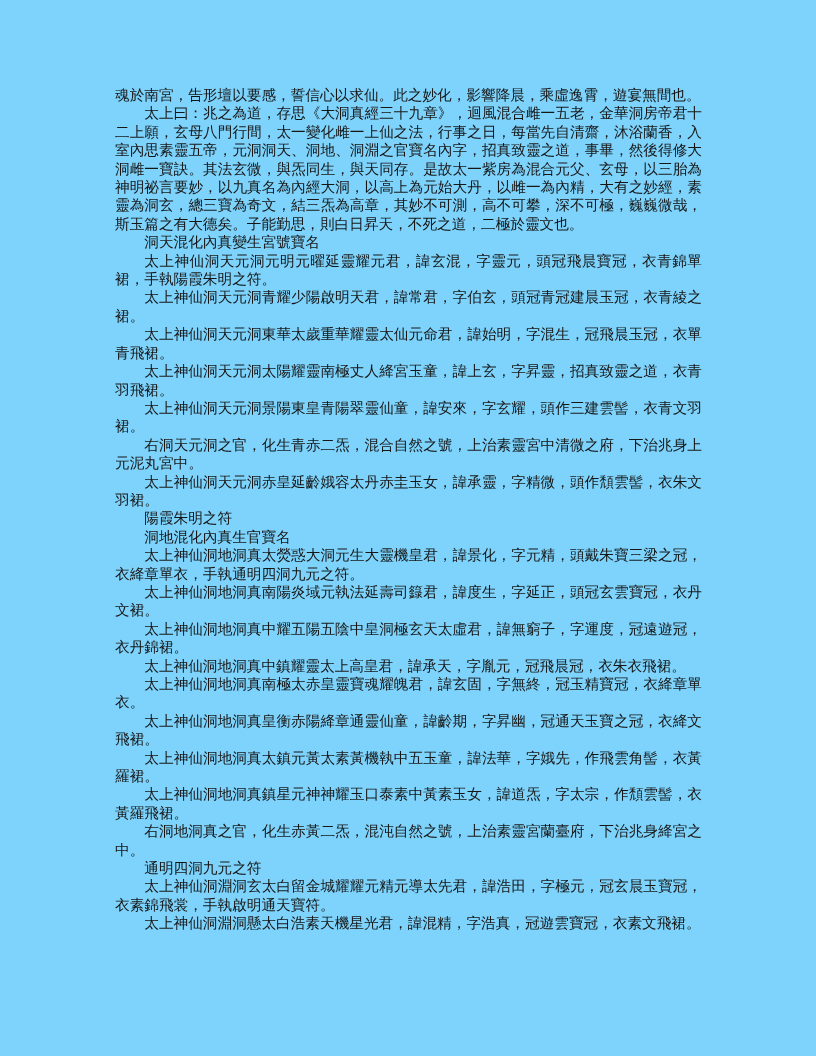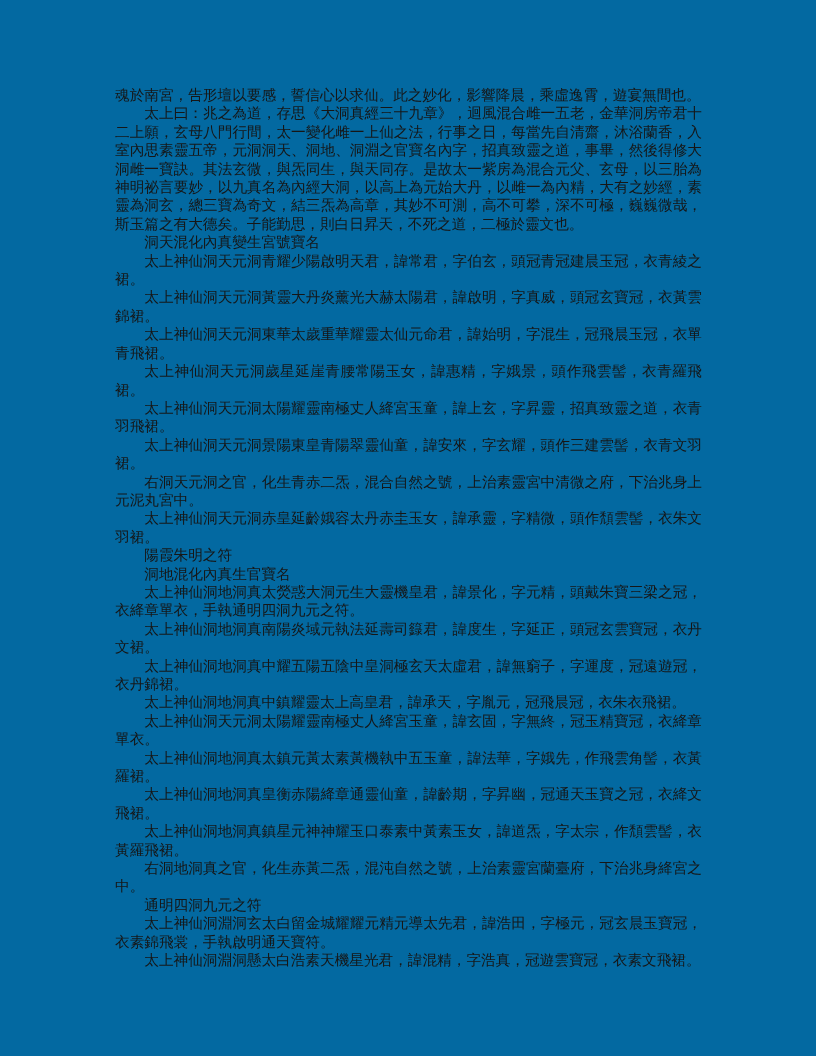--- a/index.html
+++ b/index.html
@@ -10,21 +10,21 @@
   body {
     width: 816px;
     height: 1056px;
     overflow: hidden;
   }
   .page {
     box-sizing: border-box;
     width: 816px;
     height: 1056px;
     padding: 86px 114px 0 115px;
-    background: #0369a1;
+    background: #7dd3fc;
   }
   .page p {
     margin: 0;
     padding: 0;
     font-family: "Liberation Serif", "DejaVu Serif", serif;
     font-size: 14.65px;
     line-height: 18.4px;
     color: #161616;
     text-align: justify;
     text-justify: inter-ideograph;
@@ -35,36 +35,35 @@
   }
 </style>
 </head>
 <body>
 
 <div class="page">
   <div id="text-body">
       <p>魂於南宮，告形壇以要感，誓信心以求仙。此之妙化，影響降晨，乘虛逸霄，遊宴無間也。</p>
       <p class="indent">太上曰：兆之為道，存思《大洞真經三十九章》，迴風混合雌一五老，金華洞房帝君十二上願，玄母八門行間，太一變化雌一上仙之法，行事之日，每當先自清齋，沐浴蘭香，入室內思素靈五帝，元洞洞天、洞地、洞淵之官寶名內字，招真致靈之道，事畢，然後得修大洞雌一寶訣。其法玄微，與炁同生，與天同存。是故太一紫房為混合元父、玄母，以三胎為神明祕言要妙，以九真名為內經大洞，以高上為元始大丹，以雌一為內精，大有之妙經，素靈為洞玄，總三寶為奇文，結三炁為高章，其妙不可測，高不可攀，深不可極，巍巍微哉，斯玉篇之有大德矣。子能勤思，則白日昇天，不死之道，二極於靈文也。</p>
       <p class="indent">洞天混化內真變生宮號寶名</p>
+      <p class="indent">太上神仙洞天元洞元明元曜延靈耀元君，諱玄混，字靈元，頭冠飛晨寶冠，衣青錦單裙，手執陽霞朱明之符。</p>
       <p class="indent">太上神仙洞天元洞青耀少陽啟明天君，諱常君，字伯玄，頭冠青冠建晨玉冠，衣青綾之裙。</p>
-      <p class="indent">太上神仙洞天元洞黃靈大丹炎薰光大赫太陽君，諱啟明，字真威，頭冠玄寶冠，衣黃雲錦裙。</p>
       <p class="indent">太上神仙洞天元洞東華太歲重華耀靈太仙元命君，諱始明，字混生，冠飛晨玉冠，衣單青飛裙。</p>
-      <p class="indent">太上神仙洞天元洞歲星延崖青腰常陽玉女，諱惠精，字娥景，頭作飛雲髻，衣青羅飛裙。</p>
       <p class="indent">太上神仙洞天元洞太陽耀靈南極丈人絳宮玉童，諱上玄，字昇靈，招真致靈之道，衣青羽飛裙。</p>
       <p class="indent">太上神仙洞天元洞景陽東皇青陽翠靈仙童，諱安來，字玄耀，頭作三建雲髻，衣青文羽裙。</p>
       <p class="indent">右洞天元洞之官，化生青赤二炁，混合自然之號，上治素靈宮中清微之府，下治兆身上元泥丸宮中。</p>
       <p class="indent">太上神仙洞天元洞赤皇延齡娥容太丹赤圭玉女，諱承靈，字精微，頭作頽雲髻，衣朱文羽裙。</p>
       <p class="indent">陽霞朱明之符</p>
       <p class="indent">洞地混化內真生官寶名</p>
       <p class="indent">太上神仙洞地洞真太熒惑大洞元生大靈機皇君，諱景化，字元精，頭戴朱寶三梁之冠，衣絳章單衣，手執通明四洞九元之符。</p>
       <p class="indent">太上神仙洞地洞真南陽炎域元執法延壽司籙君，諱度生，字延正，頭冠玄雲寶冠，衣丹文裙。</p>
       <p class="indent">太上神仙洞地洞真中耀五陽五陰中皇洞極玄天太虛君，諱無窮子，字運度，冠遠遊冠，衣丹錦裙。</p>
       <p class="indent">太上神仙洞地洞真中鎮耀靈太上高皇君，諱承天，字胤元，冠飛晨冠，衣朱衣飛裙。</p>
-      <p class="indent">太上神仙洞天元洞太陽耀靈南極丈人絳宮玉童，諱玄固，字無終，冠玉精寶冠，衣絳章單衣。</p>
+      <p class="indent">太上神仙洞地洞真南極太赤皇靈寶魂耀魄君，諱玄固，字無終，冠玉精寶冠，衣絳章單衣。</p>
+      <p class="indent">太上神仙洞地洞真皇衡赤陽絳章通靈仙童，諱齡期，字昇幽，冠通天玉寶之冠，衣絳文飛裙。</p>
       <p class="indent">太上神仙洞地洞真太鎮元黃太素黃機執中五玉童，諱法華，字娥先，作飛雲角髻，衣黃羅裙。</p>
-      <p class="indent">太上神仙洞地洞真皇衡赤陽絳章通靈仙童，諱齡期，字昇幽，冠通天玉寶之冠，衣絳文飛裙。</p>
       <p class="indent">太上神仙洞地洞真鎮星元神神耀玉口泰素中黃素玉女，諱道炁，字太宗，作頽雲髻，衣黃羅飛裙。</p>
       <p class="indent">右洞地洞真之官，化生赤黃二炁，混沌自然之號，上治素靈宮蘭臺府，下治兆身絳宮之中。</p>
       <p class="indent">通明四洞九元之符</p>
       <p class="indent">太上神仙洞淵洞玄太白留金城耀耀元精元導太先君，諱浩田，字極元，冠玄晨玉寶冠，衣素錦飛裳，手執啟明通天寶符。</p>
       <p class="indent">太上神仙洞淵洞懸太白浩素天機星光君，諱混精，字浩真，冠遊雲寶冠，衣素文飛裙。</p>
     </div>
 </div>
 
 </body></html>

